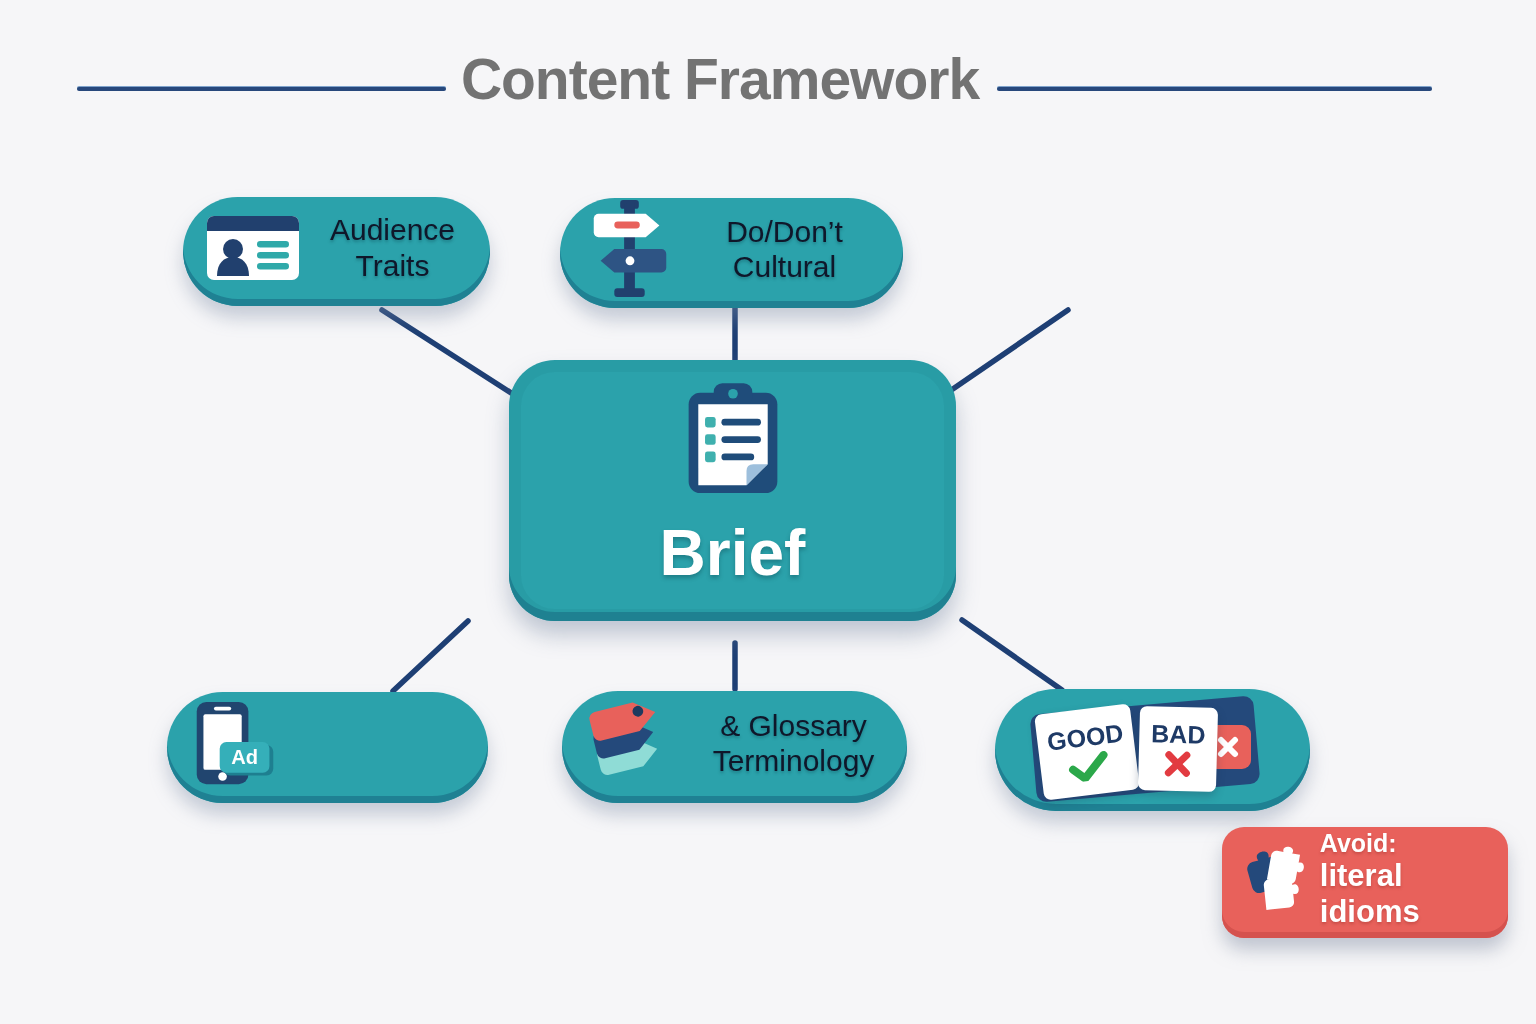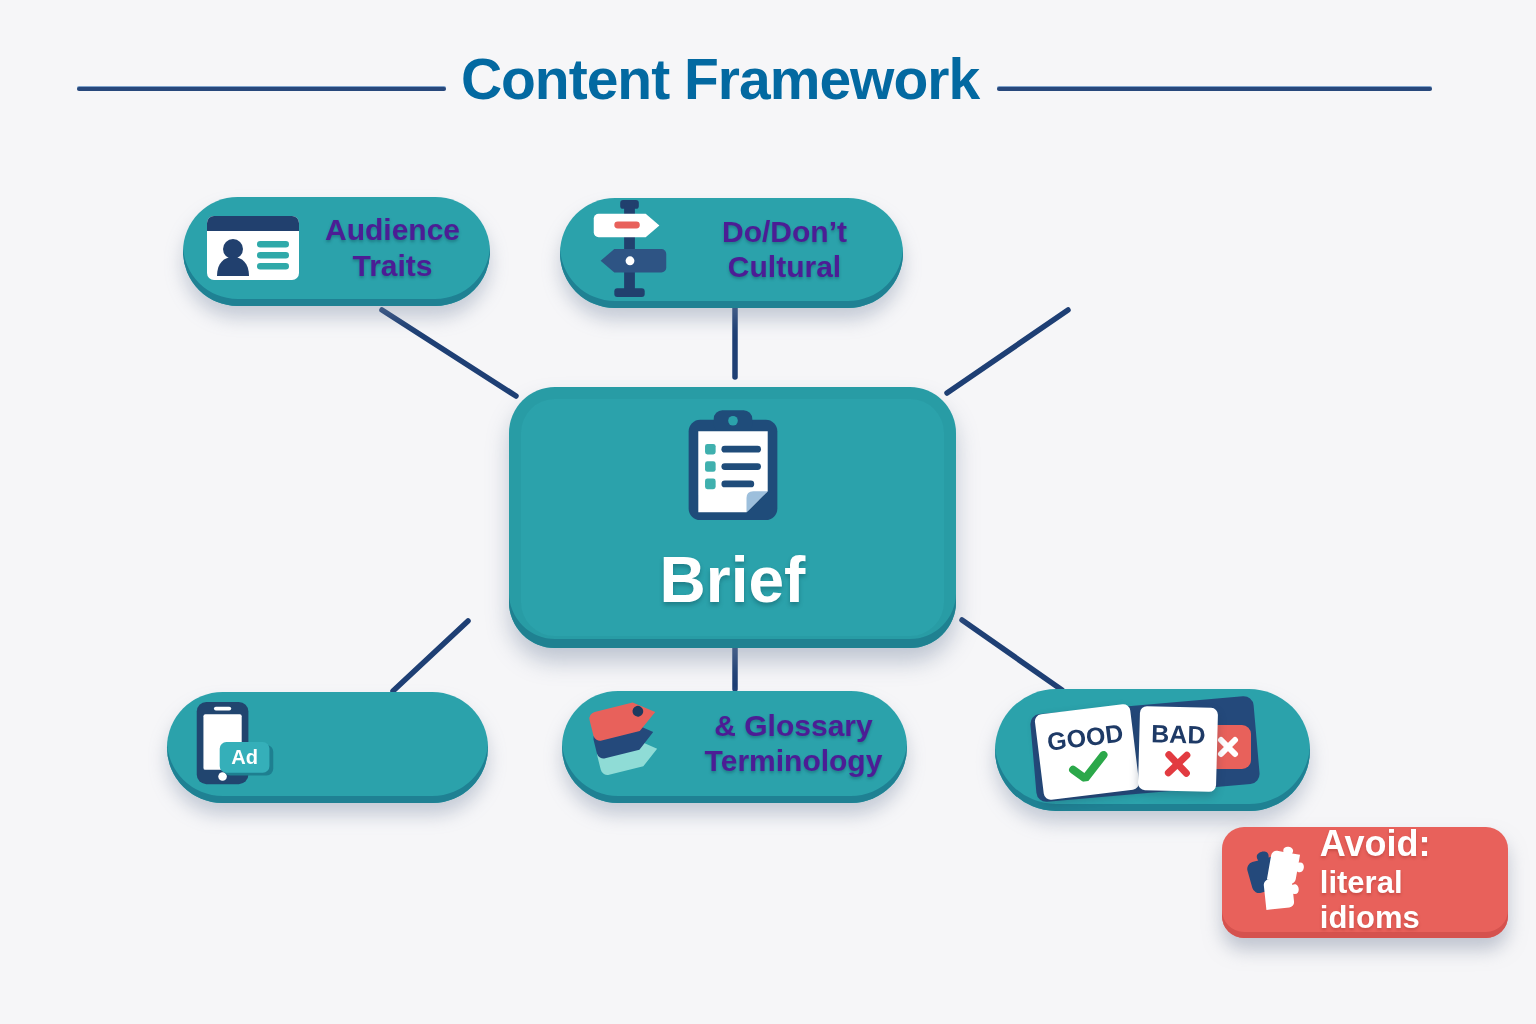--- a/index.html
+++ b/index.html
@@ -4,39 +4,39 @@
 <style>
   html,body{margin:0;padding:0;background:#e9e9ec;}
   .canvas{
     position:relative;width:1536px;height:1024px;overflow:hidden;
     background:#f6f6f8;
     font-family:"Liberation Sans",sans-serif;
   }
   
   .title{
     position:absolute;left:440px;top:46px;width:560px;text-align:center;
-    margin:0;font-size:57px;font-weight:bold;color:#0369a1;letter-spacing:-1px;
+    margin:0;font-size:57px;font-weight:bold;color:#737373;letter-spacing:-1px;
     white-space:nowrap;
   }
   .rule{position:absolute;top:87px;height:4px;background:#27487C;border-radius:2px;
         box-shadow:0 -1px 0 #7fa3cc;}
   .rule-left{left:77px;width:369px;}
   .rule-right{left:997px;width:435px;}
   
   .connectors{position:absolute;left:0;top:0;}
   .connectors line{stroke:#1E3F74;stroke-width:5.5;stroke-linecap:round;}
   
   .pill{
     position:absolute;background:#2BA2AB;display:flex;align-items:center;
     gap:12px;padding:0 16px 8px 24px;box-sizing:border-box;
     box-shadow:0 12px 18px rgba(125,140,165,.40), inset 0 -7px 0 #1F8193;
   }
   .pill .icon{flex-shrink:0;}
   .pill-label{
-    flex:1;text-align:center;color:#4c1d95;font-weight:bold;font-size:30px;
+    flex:1;text-align:center;color:#0f172a;font-weight:normal;font-size:30px;
     line-height:1.18;text-shadow:0 2px 3px rgba(8,60,72,.35);
   }
   .pill-label span{display:block;}
   
   .brief{
     flex-direction:column;justify-content:center;gap:14px;padding:8px 0 20px;
     box-shadow:0 14px 22px rgba(125,140,165,.45),
                inset 0 -9px 0 #1F8191,
                inset 0 0 0 12px rgba(0,70,90,0.06);
   }
@@ -57,21 +57,21 @@
   .gb-bad{left:144px;top:18px;width:78px;height:84px;transform:rotate(1.5deg);}
   .gb-word{font-size:25px;font-weight:bold;color:#1E3A66;}
   
   .avoid{
     position:absolute;left:1222px;top:827px;width:286px;height:111px;
     background:#E8615B;border-radius:22px;box-sizing:border-box;
     display:flex;align-items:center;gap:14px;padding:0 14px 6px 20px;
     box-shadow:0 12px 18px rgba(140,150,170,.5), inset 0 -6px 0 #D5524E;
   }
   .avoid-text{color:#fff;font-weight:bold;line-height:1.15;}
-  .avoid-heading{font-size:36px;text-shadow:0 2px 3px rgba(140,40,35,.35);}
+  .avoid-heading{font-size:25px;text-shadow:0 2px 3px rgba(140,40,35,.35);}
   .avoid-sub{font-size:31px;text-shadow:0 2px 3px rgba(140,40,35,.35);}
 </style>
 </head>
 <body>
 
 <div class="canvas">
 
   <div class="rule rule-left"></div>
   <h1 class="title">Content Framework</h1>
   <div class="rule rule-right"></div>
@@ -111,21 +111,21 @@
       <path d="M72,50 H24 L10,62 24,74 h48 a5,5 0 0 0 5,-5 V55 a5,5 0 0 0 -5,-5 z" fill="#2E5484"></path>
       <circle cx="40" cy="62" r="4.5" fill="#ffffff"></circle>
     </svg>
     <div class="pill-label">
       <span>Do/Don’t</span>
       <span>Cultural</span>
     </div>
   </div>
 
 
-  <div class="pill brief" style="left:509px;top:387px;width:447px;height:261px;border-radius:46px;">
+  <div class="pill brief" style="left:509px;top:360px;width:447px;height:261px;border-radius:46px;">
     <svg class="icon" width="108" height="122" viewBox="0 0 112 124">
       <rect x="10" y="12" width="92" height="104" rx="12" fill="#1F4C7A"></rect>
       <rect x="36" y="2" width="40" height="24" rx="9" fill="#1F4C7A"></rect>
       <circle cx="56" cy="13" r="5" fill="#2BA2AB"></circle>
       <path d="M20,24 h72 v62 l-22,22 H20 z" fill="#ffffff"></path>
       <path d="M92,86 L70,108 L70,93 Q70,86 77,86 Z" fill="#9DBFDC"></path>
       <rect x="27" y="37" width="11" height="11" rx="2.5" fill="#3FB0AE"></rect>
       <rect x="27" y="55" width="11" height="11" rx="2.5" fill="#3FB0AE"></rect>
       <rect x="27" y="73" width="11" height="11" rx="2.5" fill="#3FB0AE"></rect>
       <rect x="44" y="39" width="41" height="7" rx="3.5" fill="#1F4C7A"></rect>

